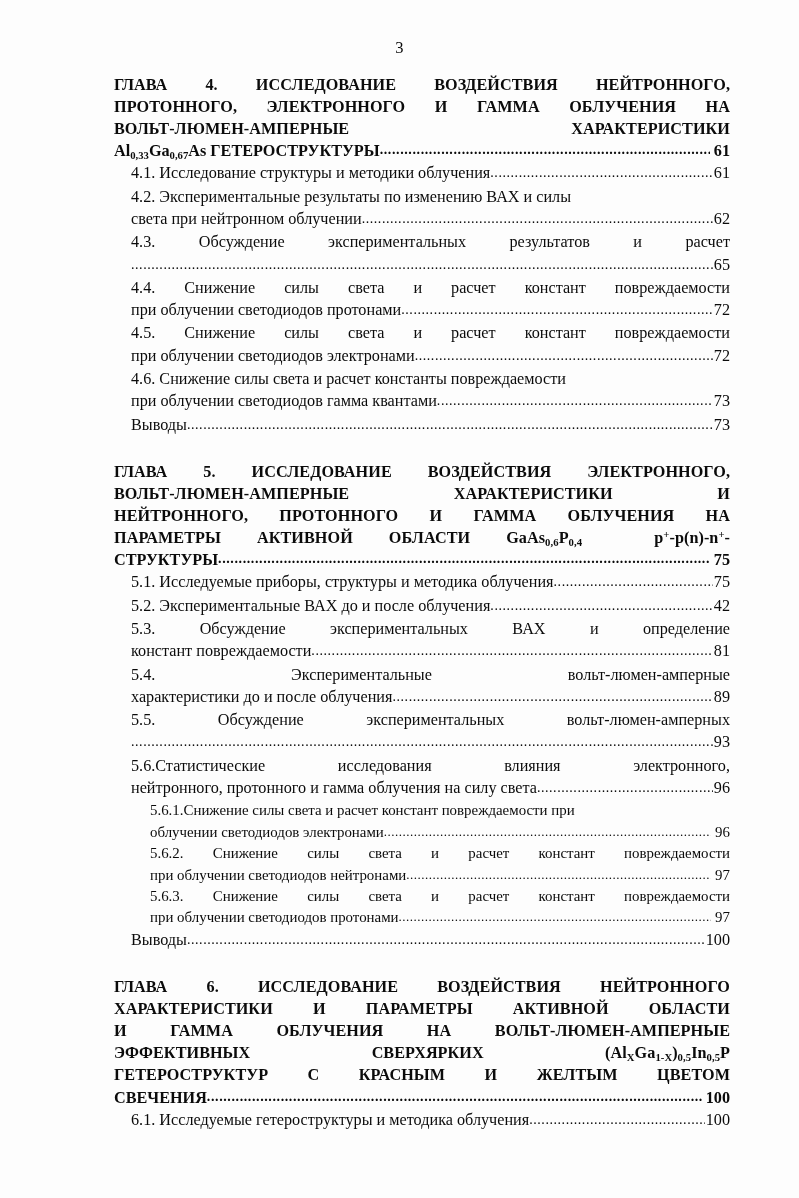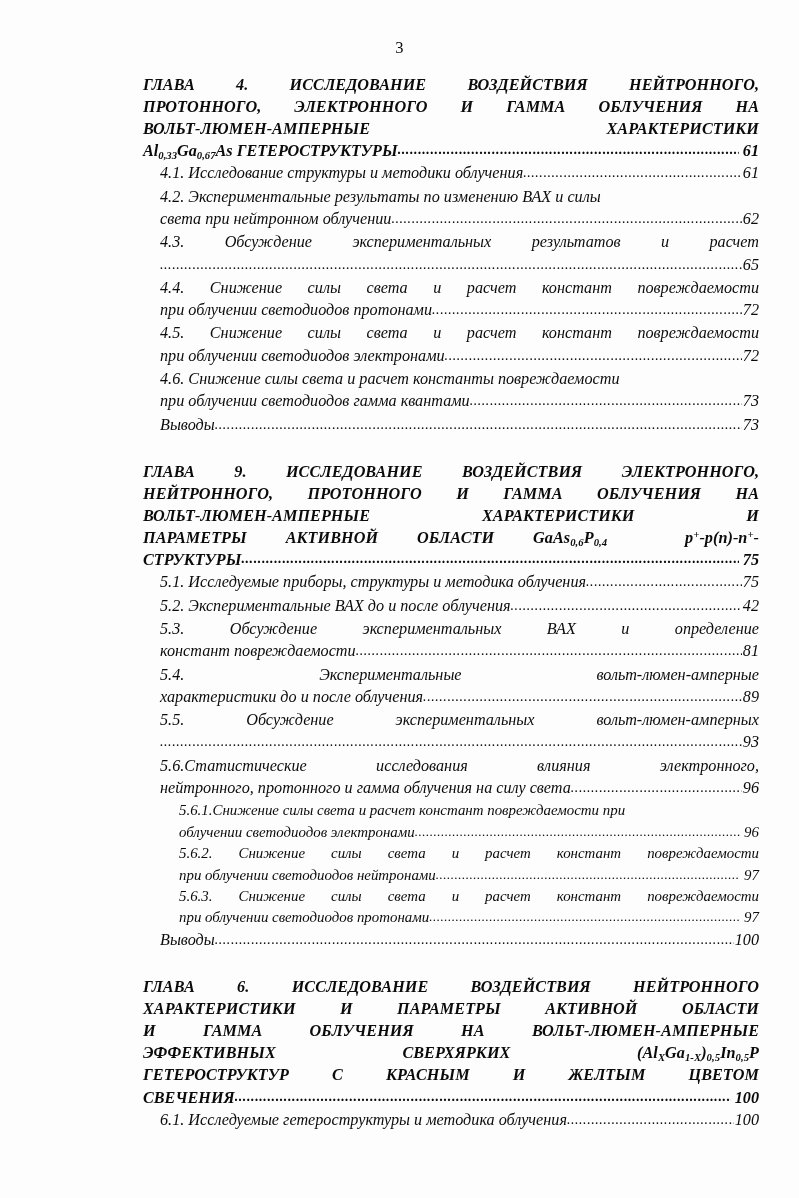--- a/index.html
+++ b/index.html
@@ -27,24 +27,23 @@
     position: absolute;
     top: 38px;
     left: 0;
     width: 799px;
     text-align: center;
     font-size: 16.5px;
     letter-spacing: 0.2px;
   }
   .content {
     position: absolute;
-    left: 143px;
+    left: 114px;
     top: 74px;
     width: 616px;
-    font-style: italic;
   }
 
   
   .chapter {
     font-weight: bold;
     font-size: 16.2px;
     line-height: 22.1px;
     text-align: justify;
     text-align-last: justify;
     letter-spacing: 0.05px;
@@ -203,23 +202,23 @@
       <div class="row">
         <span class="txt">Выводы</span>
         <span class="leader">.........................................................................................................................................................................</span>
         <span class="pg">73</span>
       </div>
     </div>
 
     <div class="gap-lg"></div>
 
     <div>
-      <div class="chapter">ГЛАВА 9. ИССЛЕДОВАНИЕ ВОЗДЕЙСТВИЯ ЭЛЕКТРОННОГО,</div>
+      <div class="chapter">ГЛАВА 5. ИССЛЕДОВАНИЕ ВОЗДЕЙСТВИЯ ЭЛЕКТРОННОГО,</div>
+      <div class="chapter">ВОЛЬТ-ЛЮМЕН-АМПЕРНЫЕ ХАРАКТЕРИСТИКИ И</div>
       <div class="chapter">НЕЙТРОННОГО, ПРОТОННОГО И ГАММА ОБЛУЧЕНИЯ НА</div>
-      <div class="chapter">ВОЛЬТ-ЛЮМЕН-АМПЕРНЫЕ ХАРАКТЕРИСТИКИ И</div>
       <div class="chapter">ПАРАМЕТРЫ АКТИВНОЙ ОБЛАСТИ GaAs<sub>0,6</sub>P<sub>0,4</sub>&nbsp; p<sup>+</sup>-p(n)-n<sup>+</sup>-</div>
       <div class="chapter-last">
         <span class="ttl">СТРУКТУРЫ</span>
         <span class="leader">.........................................................................................................................................................................</span>
         <span class="pg">75</span>
       </div>
     </div>
 
     <div class="entry flat">
       <div class="row">

